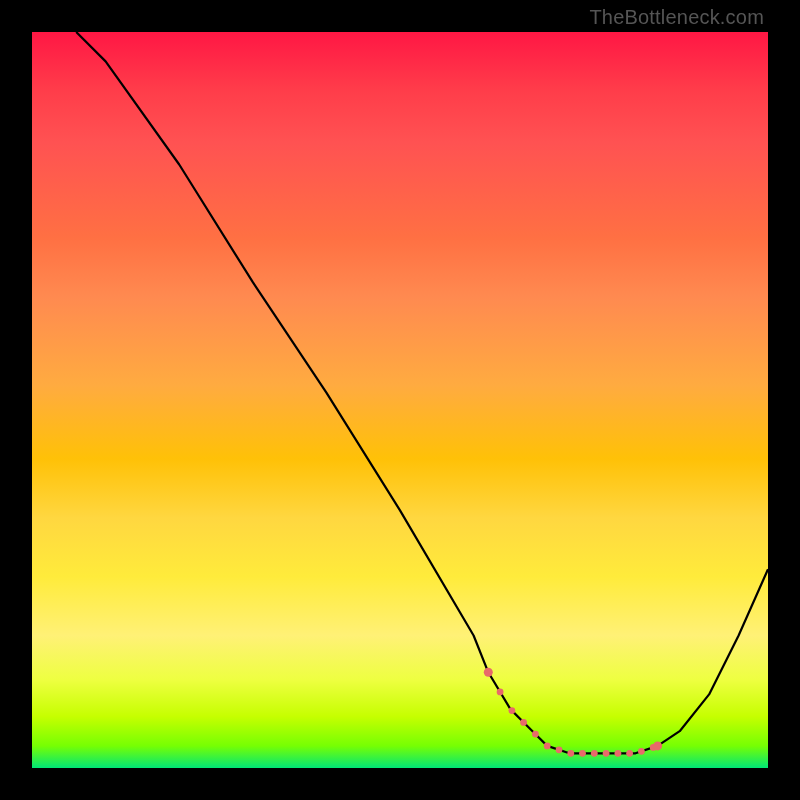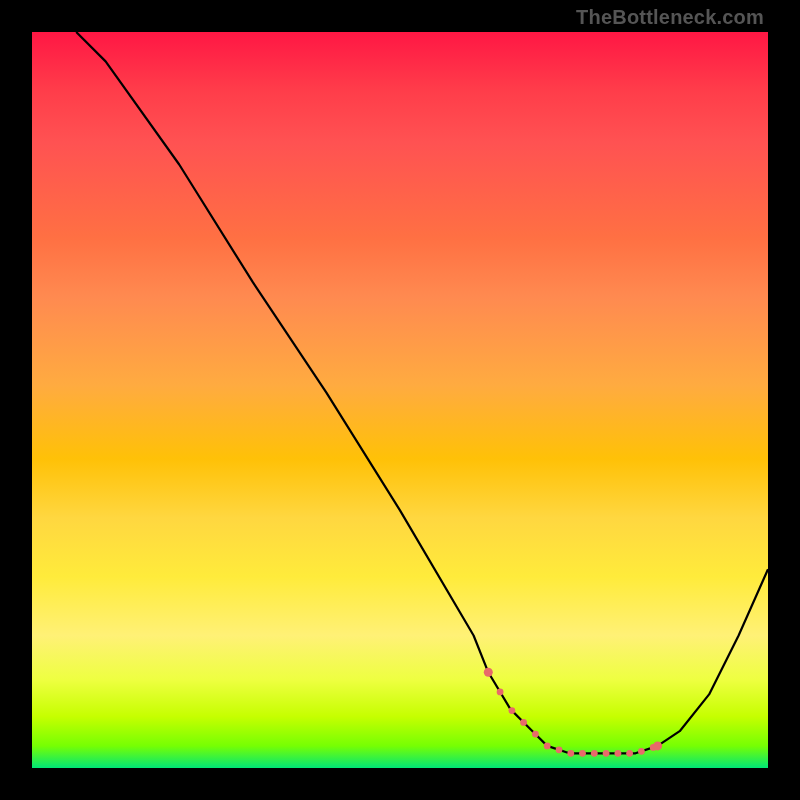--- a/index.html
+++ b/index.html
@@ -38,21 +38,21 @@
       #00e676 100%
     );
   }
   .watermark {
     position: absolute;
     top: 6px;
     right: 36px;
     color: #555;
     font-family: Arial, Helvetica, sans-serif;
     font-size: 20px;
-    font-weight: 700;
+    font-weight: 400;
     letter-spacing: 0.2px;
     z-index: 10;
   }
   svg.curve {
     position: absolute;
     inset: 0;
     width: 100%;
     height: 100%;
   }
 </style>

